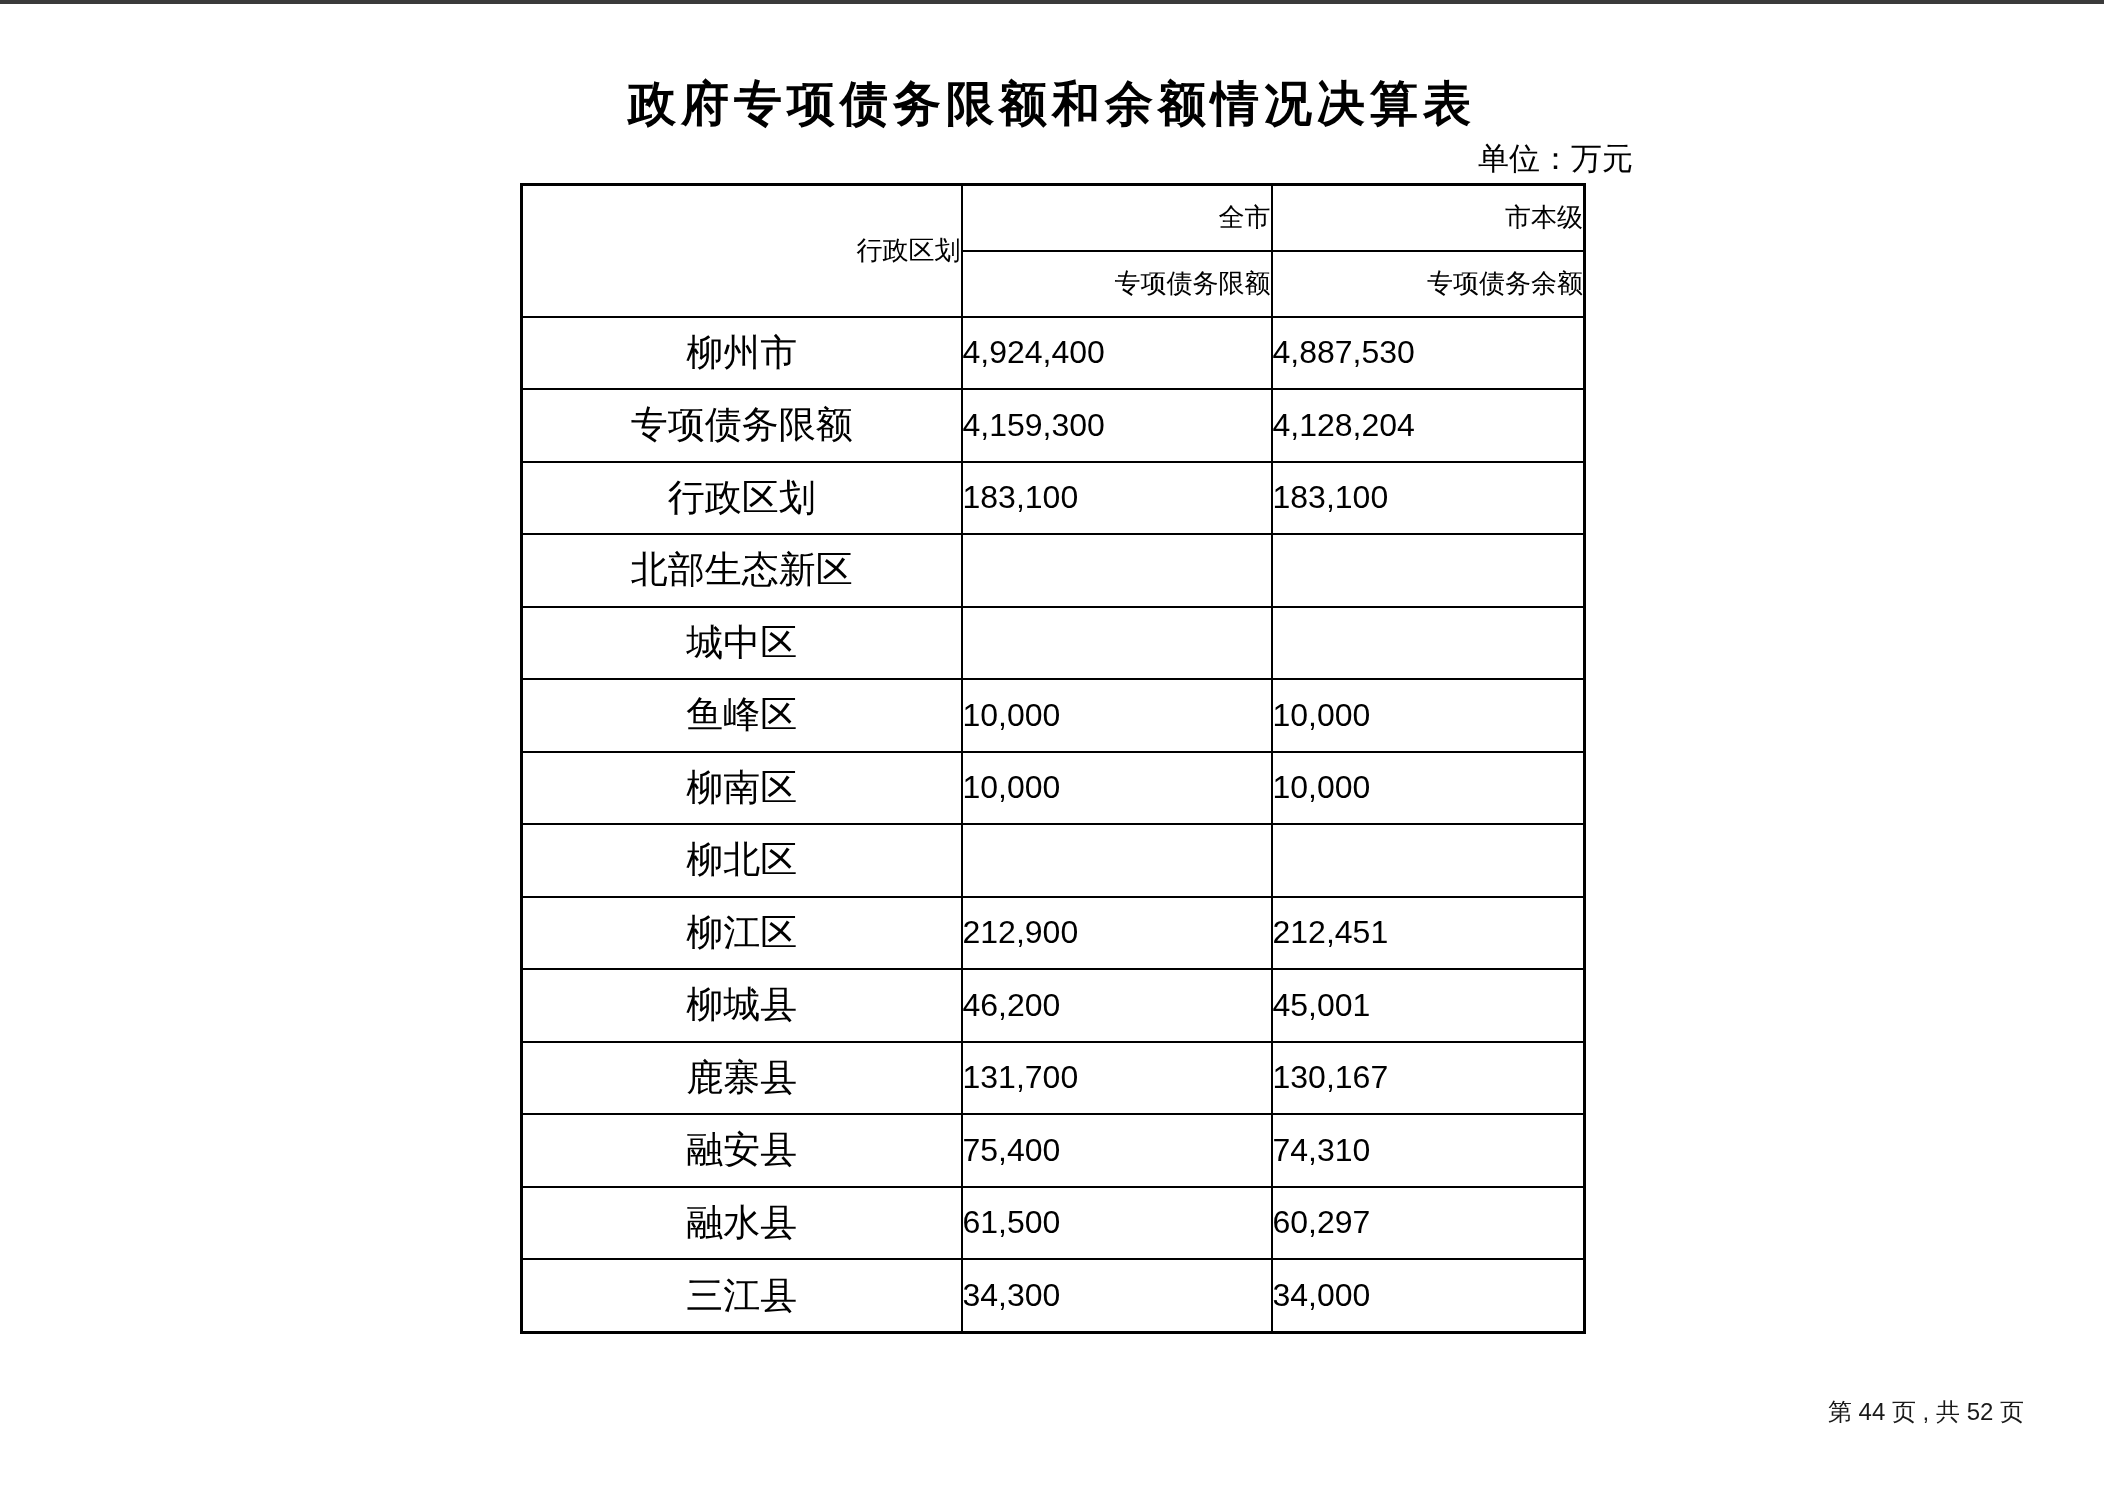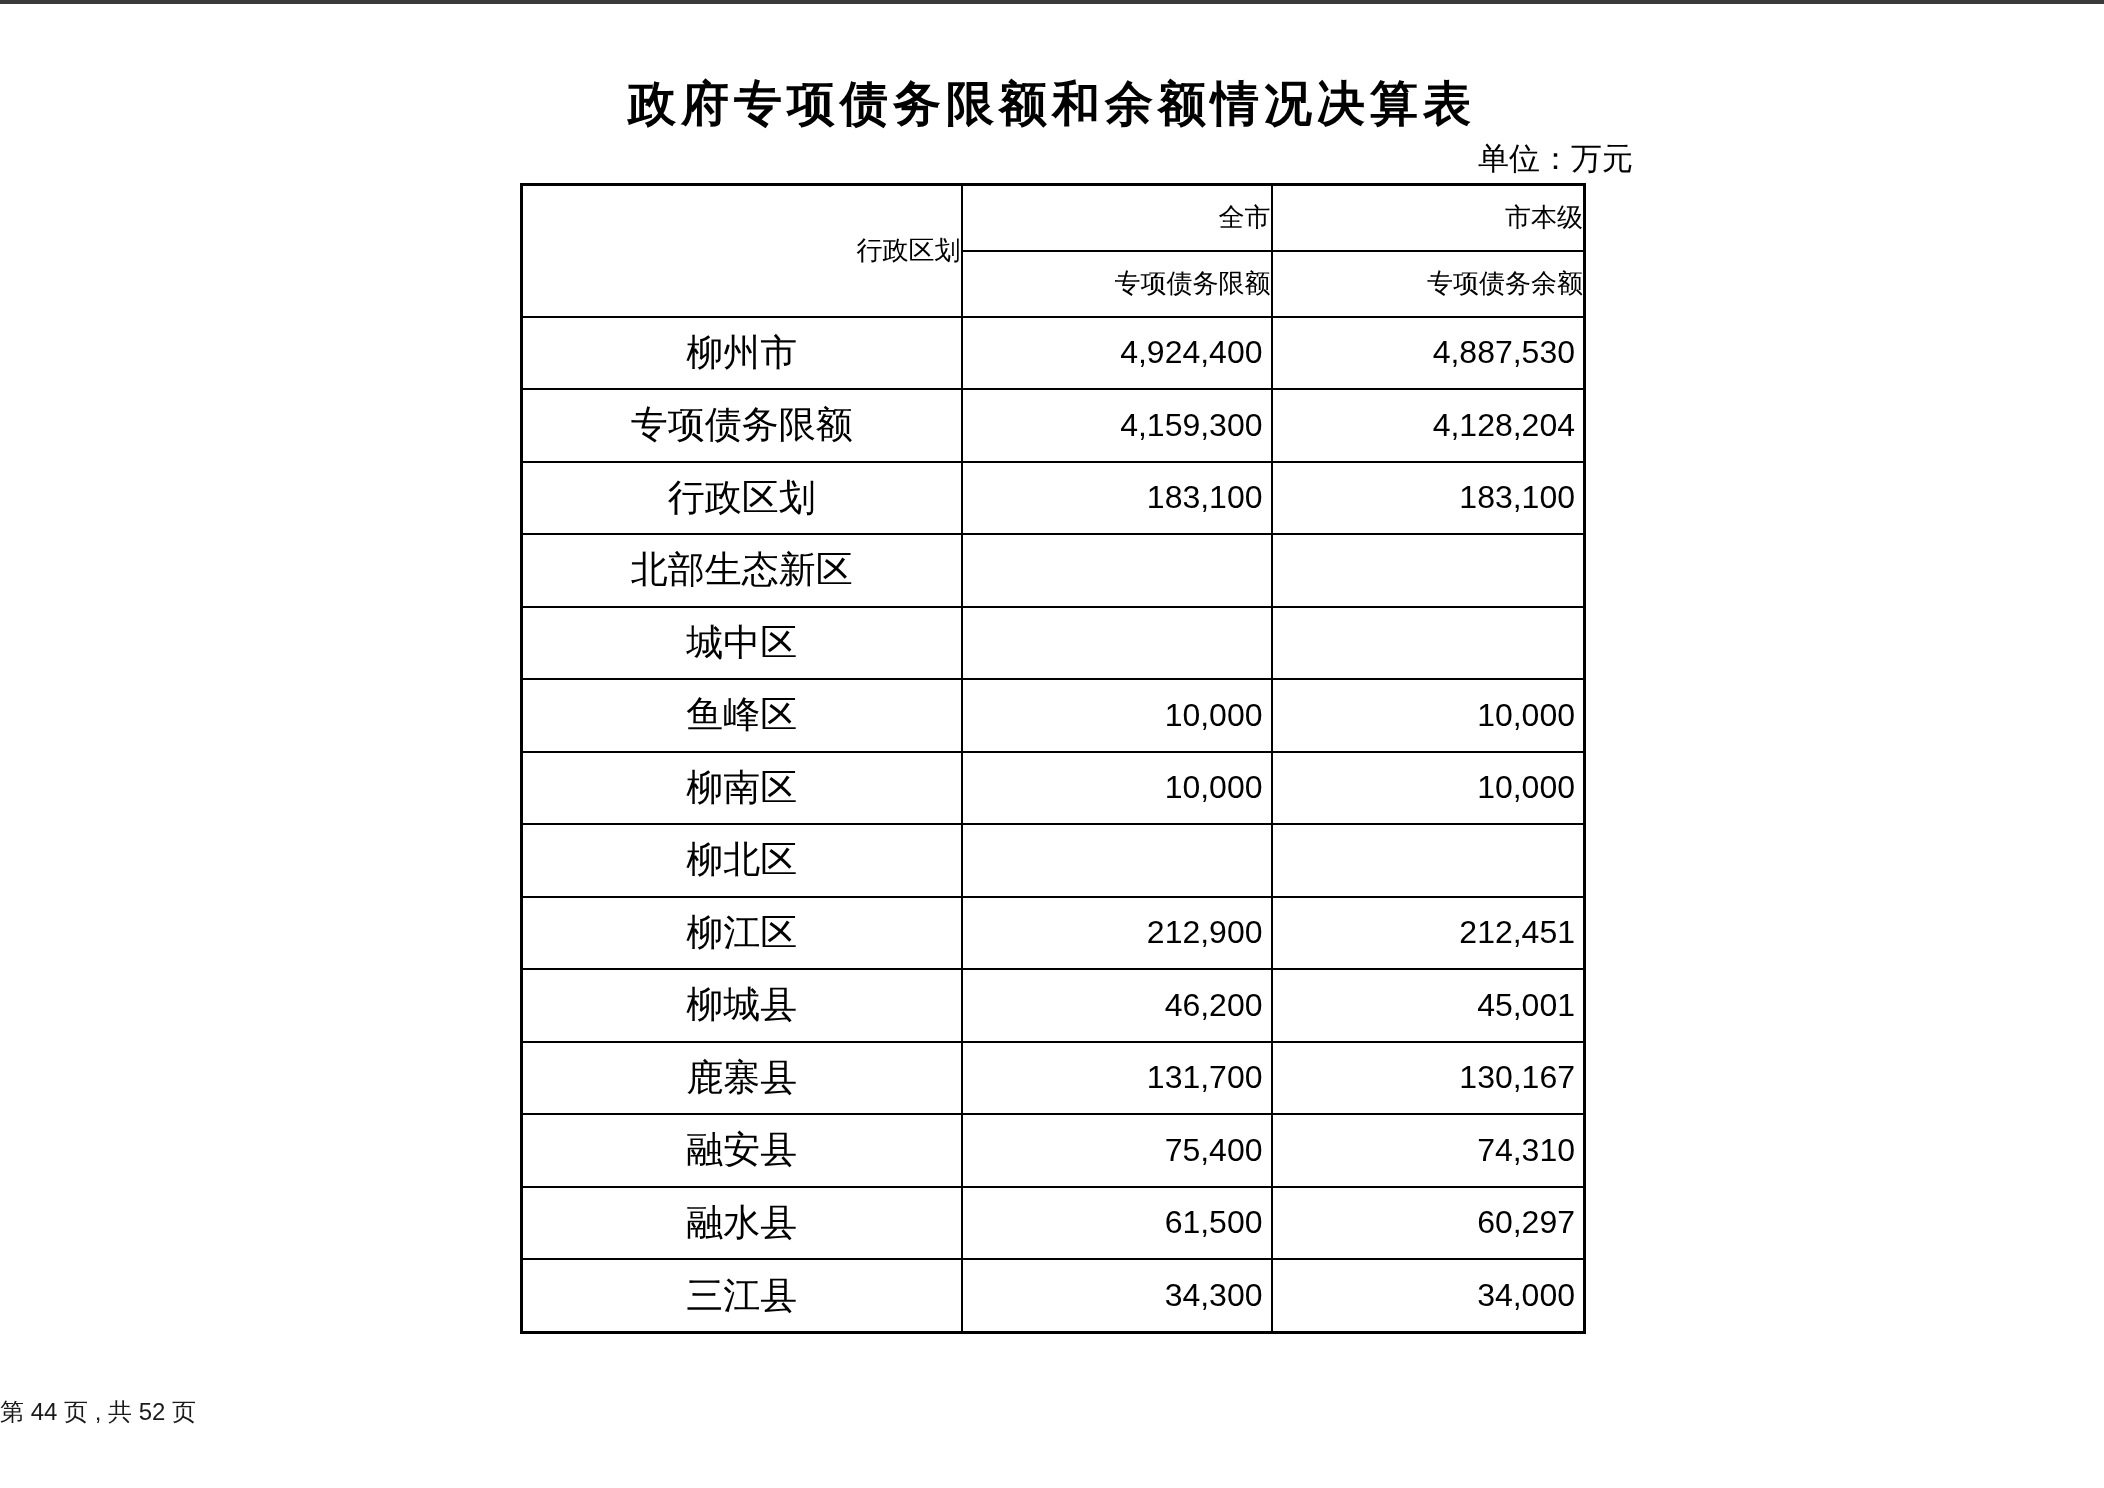--- a/index.html
+++ b/index.html
@@ -65,31 +65,30 @@
     font-weight: normal;
     text-align: right;
   }
   .debt-table thead tr { height: 66px; }
   .cell.region {
     text-align: center;
     font-size: 37px;
     font-weight: normal;
   }
   .cell.num {
-    text-align: right;
     font-size: 32px;
     font-weight: normal;
     padding-right: 8px;
   }
   .page-footer {
     position: absolute;
     top: 1396px;
     left: 0;
     width: 2024px;
-    text-align: left;
+    text-align: right;
     font-size: 24px;
     color: #1a1a1a;
   }
 </style>
 </head>
 <body>
 
 <div class="page">
 
   <div class="top-edge-bar"></div>

